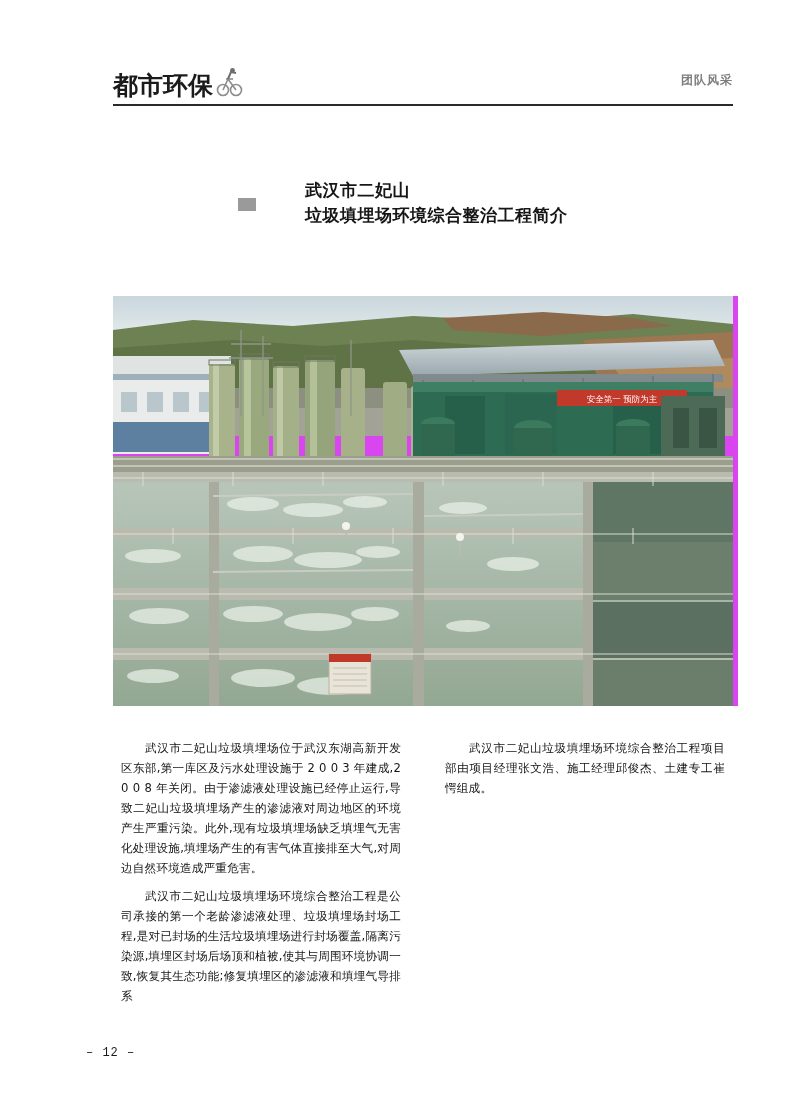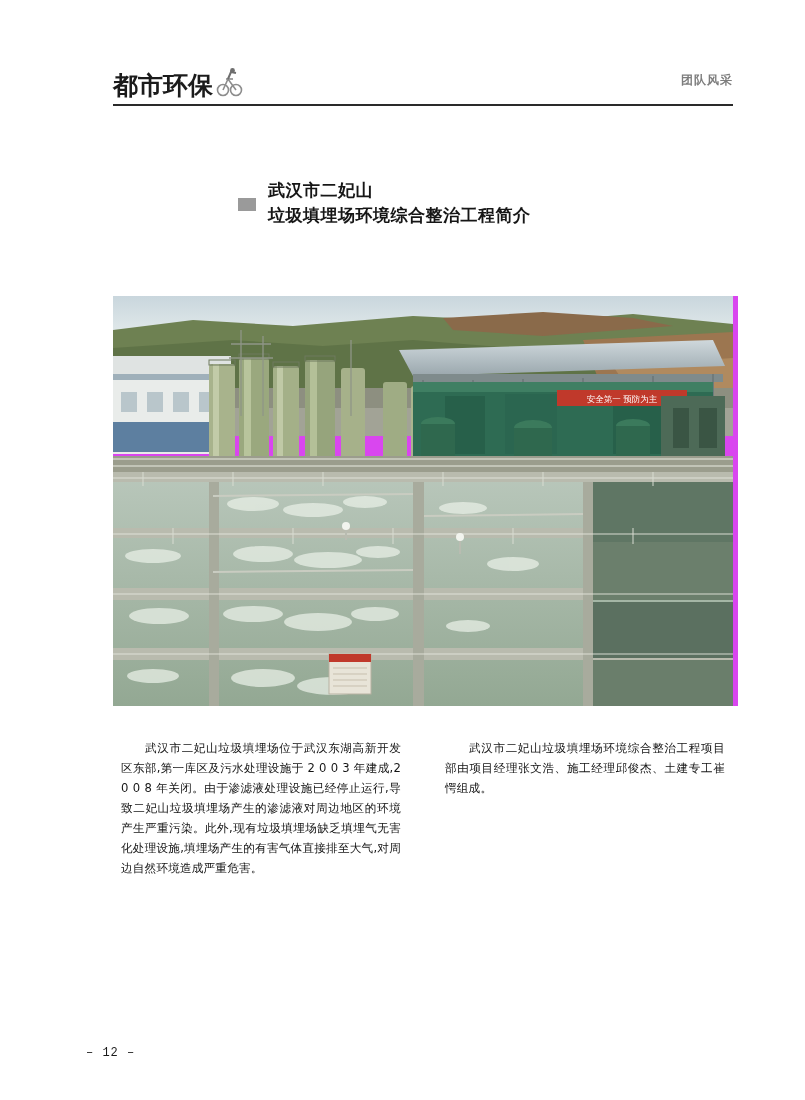--- a/index.html
+++ b/index.html
@@ -92,20 +92,21 @@
   .title-lines {
     margin-left: 30px;
   }
   .title-line {
     font-family: "DejaVu Sans", sans-serif;
     font-size: 17px;
     font-weight: bold;
     color: #161616;
     line-height: 25px;
     letter-spacing: 0.5px;
+    margin-left: 37px;
   }
 
   
   .photo {
     position: absolute;
     left: 113px;
     top: 296px;
     width: 625px;
     height: 410px;
     overflow: hidden;
@@ -381,20 +382,21 @@
         <path d="M100 200 L300 198"></path>
         <path d="M100 276 L300 274"></path>
         <path d="M311 220 L470 218"></path>
       </g>
     </svg>
   </div>
 
   <div class="columns">
     <div class="col">
       <p class="indent">武汉市二妃山垃圾填埋场位于武汉东湖高新开发区东部,第一库区及污水处理设施于 2 0 0 3 年建成,2 0 0 8 年关闭。由于渗滤液处理设施已经停止运行,导致二妃山垃圾填埋场产生的渗滤液对周边地区的环境产生严重污染。此外,现有垃圾填埋场缺乏填埋气无害化处理设施,填埋场产生的有害气体直接排至大气,对周边自然环境造成严重危害。</p>
+      <p class="indent">武汉市二妃山垃圾填埋场环境综合整治工程是公司承接的第一个老龄渗滤液处理、垃圾填埋场封场工程,是对已封场的生活垃圾填埋场进行封场覆盖,隔离污染源,填埋区封场后场顶和植被,使其与周围环境协调一致,恢复其生态功能;修复填埋区的渗滤液和填埋气导排系</p>
     </div>
     <div class="col">
       <p class="indent">武汉市二妃山垃圾填埋场环境综合整治工程项目部由项目经理张文浩、施工经理邱俊杰、土建专工崔愕组成。</p>
     </div>
   </div>
 
   <div class="footer-rule"></div>
   <div class="page-number">– 12 –</div>
 
 </div>

